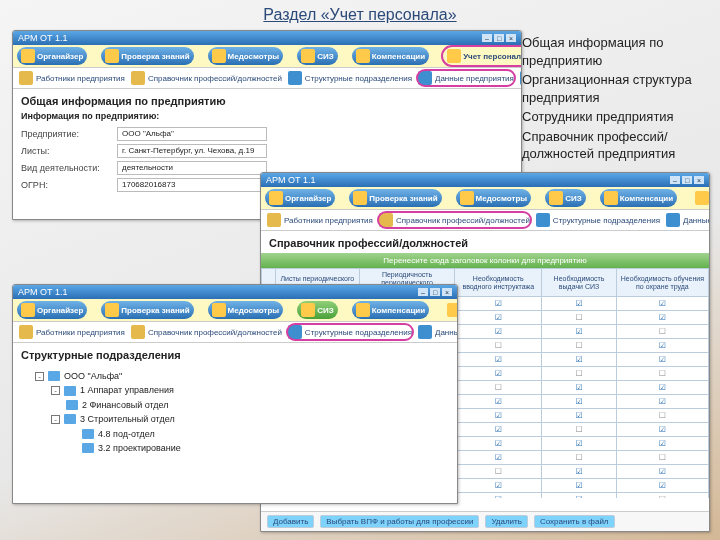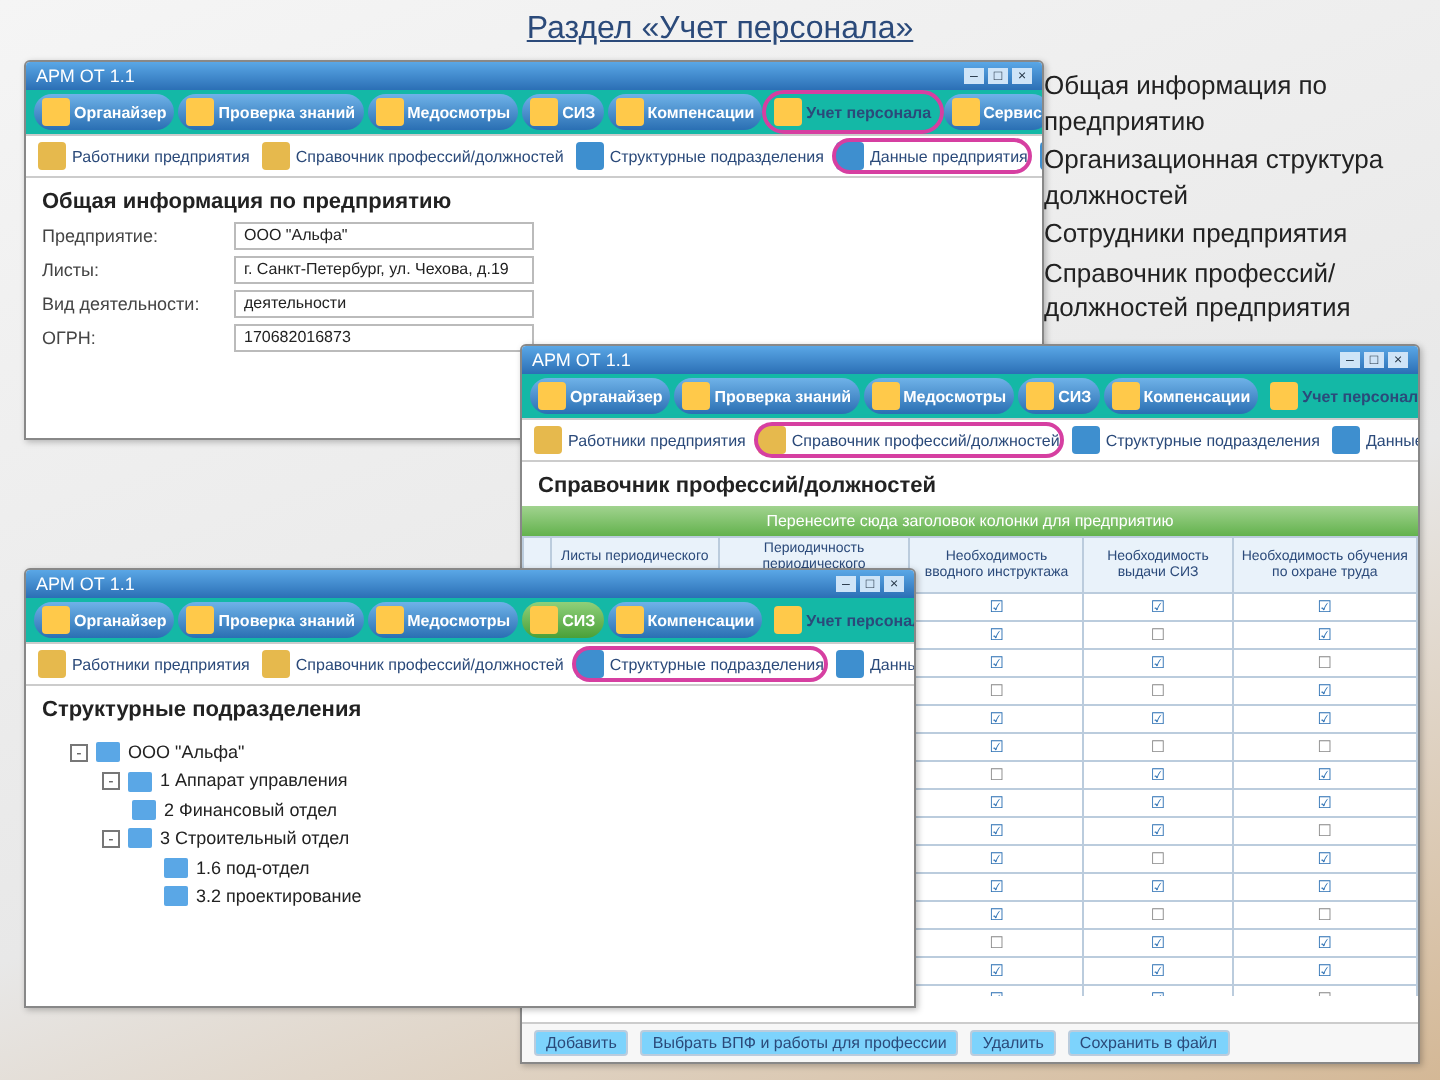--- a/index.html
+++ b/index.html
@@ -54,23 +54,23 @@
     width: 10px; height: 8px;
     background: #cfe4f7;
     font-size:7px;
     display:flex;align-items:center;justify-content:center;
     color:#234;
   }
 
   .toolbar {
     display: flex;
     align-items: center;
-    gap: 2px;
+    gap: 14px;
     padding: 2px 4px;
-    background: #14b8a6;
+    background: #fef9c3;
     border-bottom: 1px solid #ccc;
     flex-wrap: nowrap;
     font-size: 8px;
   }
   .tb-btn {
     display: flex;
     align-items: center;
     gap: 2px;
     padding: 2px 4px;
     border-radius: 10px;
@@ -135,21 +135,21 @@
   }
   .footbar span{border:1px solid #bcd;border-radius:2px;padding:1px 5px;background:#7dd3fc;}
 </style>
 </head>
 <body>
 
 <div class="slide-title">Раздел «Учет персонала»</div>
 
 <div class="side-list">
   <div>Общая информация по предприятию</div>
-  <div>Организационная структура должностей</div>
+  <div>Организационная структура предприятия</div>
   <div>Сотрудники предприятия</div>
   <div>Справочник профессий/должностей предприятия</div>
 </div>
 
 <div class="win w1">
   <div class="win-title">
     <span>АРМ ОТ 1.1</span>
     <div class="win-ctrl">
       <span>–</span>
       <span>□</span>
@@ -202,20 +202,21 @@
     <div class="sub-item highlight">
         <span class="sub-ico blue"></span>
         <span>Данные предприятия</span>
       </div>
     <div class="sub-item">
         <span class="sub-ico blue"></span>
       </div>
   </div>
   <div class="content">
     <h3>Общая информация по предприятию</h3>
+    <h4>Информация по предприятию:</h4>
     <div id="w1rows">
         <div class="frow">
           <label>Предприятие:</label>
           <div class="val">ООО "Альфа"</div>
         </div>
         <div class="frow">
           <label>Листы:</label>
           <div class="val">г. Санкт-Петербург, ул. Чехова, д.19</div>
         </div>
         <div class="frow">
@@ -505,21 +506,21 @@
           <span>2 Финансовый отдел</span>
         </div>
         <div class="node lvl2">
           <span class="tbox">-</span>
           <span class="ficon"></span>
           <span>3 Строительный отдел</span>
         </div>
         <div class="node lvl3">
           <span style="width:11px;display:inline-block"></span>
           <span class="ficon"></span>
-          <span>1.6 под-отдел</span>
+          <span>4.8 под-отдел</span>
         </div>
         <div class="node lvl3">
           <span style="width:11px;display:inline-block"></span>
           <span class="ficon"></span>
           <span>3.2 проектирование</span>
         </div>
       </div>
   </div>
 </div>
 

